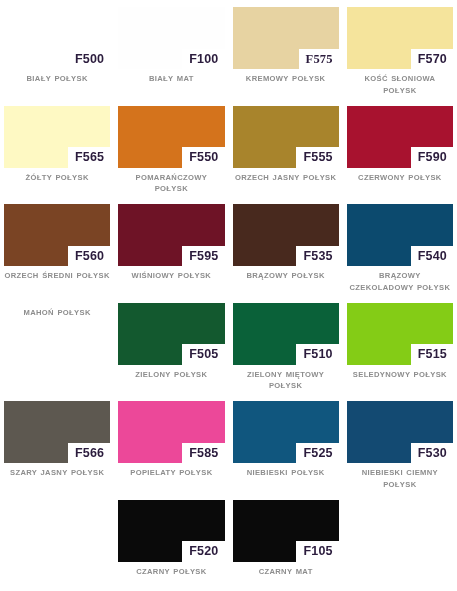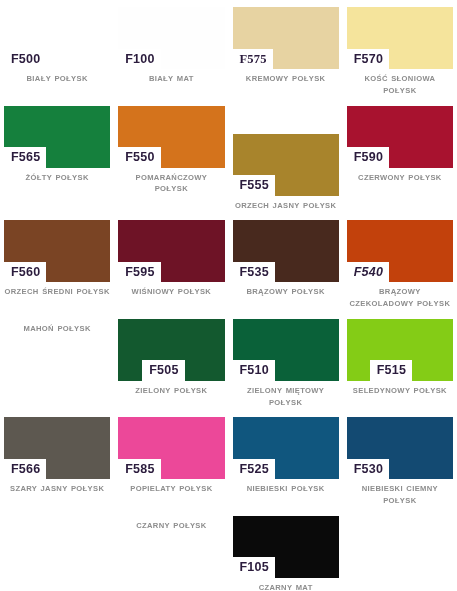--- a/index.html
+++ b/index.html
@@ -32,21 +32,21 @@
     display: flex;
     flex-direction: column;
     align-items: stretch;
   }
   .swatch-chip {
     position: relative;
     height: 62px;
     width: 100%;
     display: flex;
     align-items: flex-end;
-    justify-content: flex-start;
+    justify-content: flex-end;
   }
   .code-tag {
     background: #ffffff;
     color: #2b1c3d;
     font-weight: bold;
     font-size: 12.5px;
     line-height: 1;
     letter-spacing: 0.2px;
     padding: 4px 6px 4px 7px;
     margin: 0;
@@ -94,33 +94,33 @@
       <div class="swatch-cell">
         <div class="swatch-chip" style="background: rgb(245, 228, 156);">
           <div class="code-tag">F570</div>
         </div>
         <div class="swatch-caption">KOŚĆ SŁONIOWA POŁYSK</div>
       </div>
     </div>
     <div class="spacer-row"></div>
     <div class="swatch-row">
       <div class="swatch-cell">
-        <div class="swatch-chip" style="background: #15803d;">
+        <div class="swatch-chip" style="background: #fef9c3;">
           <div class="code-tag">F565</div>
         </div>
         <div class="swatch-caption">ŻÓŁTY POŁYSK</div>
       </div>
       <div class="swatch-cell">
         <div class="swatch-chip" style="background: rgb(212, 115, 28);">
           <div class="code-tag">F550</div>
         </div>
         <div class="swatch-caption">POMARAŃCZOWY POŁYSK</div>
       </div>
       <div class="swatch-cell">
-        <div class="swatch-chip" style="background: rgb(168, 132, 44); margin-top: 28px;">
+        <div class="swatch-chip" style="background: rgb(168, 132, 44);">
           <div class="code-tag">F555</div>
         </div>
         <div class="swatch-caption">ORZECH JASNY POŁYSK</div>
       </div>
       <div class="swatch-cell">
         <div class="swatch-chip" style="background: rgb(168, 18, 47);">
           <div class="code-tag">F590</div>
         </div>
         <div class="swatch-caption">CZERWONY POŁYSK</div>
       </div>
@@ -139,21 +139,21 @@
         </div>
         <div class="swatch-caption">WIŚNIOWY POŁYSK</div>
       </div>
       <div class="swatch-cell">
         <div class="swatch-chip" style="background: rgb(72, 41, 30);">
           <div class="code-tag">F535</div>
         </div>
         <div class="swatch-caption">BRĄZOWY POŁYSK</div>
       </div>
       <div class="swatch-cell">
-        <div class="swatch-chip" style="background: #c2410c; font-style: italic;">
+        <div class="swatch-chip" style="background: #0c4a6e;">
           <div class="code-tag">F540</div>
         </div>
         <div class="swatch-caption">BRĄZOWY CZEKOLADOWY POŁYSK</div>
       </div>
     </div>
     <div class="spacer-row"></div>
     <div class="swatch-row">
       <div class="swatch-cell">
         <div class="swatch-caption">MAHOŃ POŁYSK</div>
       </div>
@@ -199,20 +199,23 @@
       <div class="swatch-cell">
         <div class="swatch-chip" style="background: rgb(19, 74, 114);">
           <div class="code-tag">F530</div>
         </div>
         <div class="swatch-caption">NIEBIESKI CIEMNY POŁYSK</div>
       </div>
     </div>
     <div class="spacer-row"></div>
     <div class="swatch-row centered">
       <div class="swatch-cell">
+        <div class="swatch-chip" style="background: rgb(10, 10, 10);">
+          <div class="code-tag">F520</div>
+        </div>
         <div class="swatch-caption">CZARNY POŁYSK</div>
       </div>
       <div class="swatch-cell">
         <div class="swatch-chip" style="background: rgb(10, 10, 10);">
           <div class="code-tag">F105</div>
         </div>
         <div class="swatch-caption">CZARNY MAT</div>
       </div>
     </div>
     <div class="spacer-row"></div>

